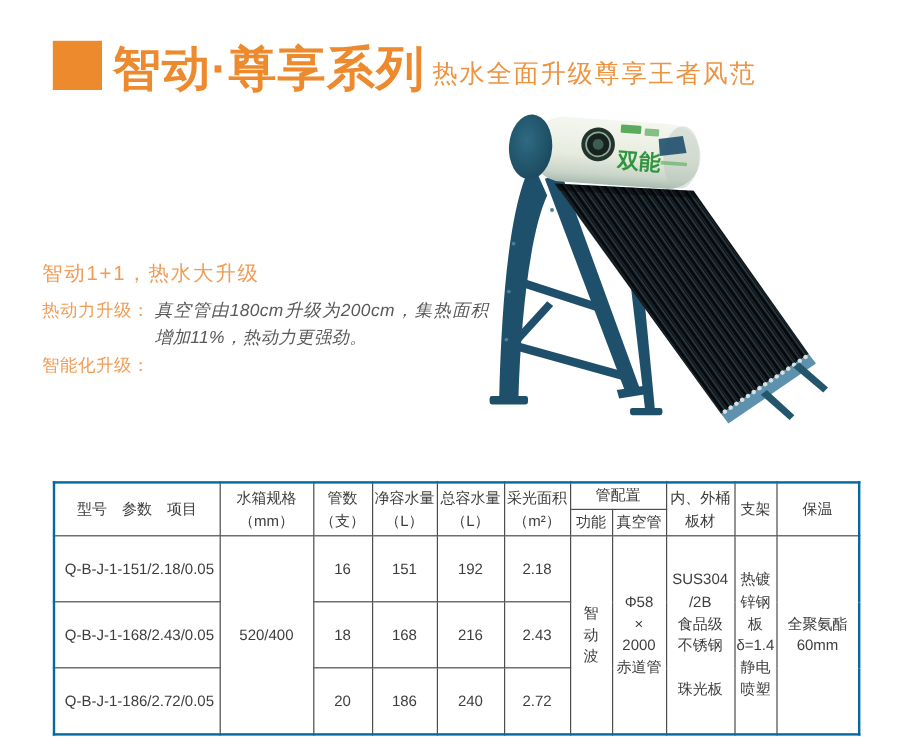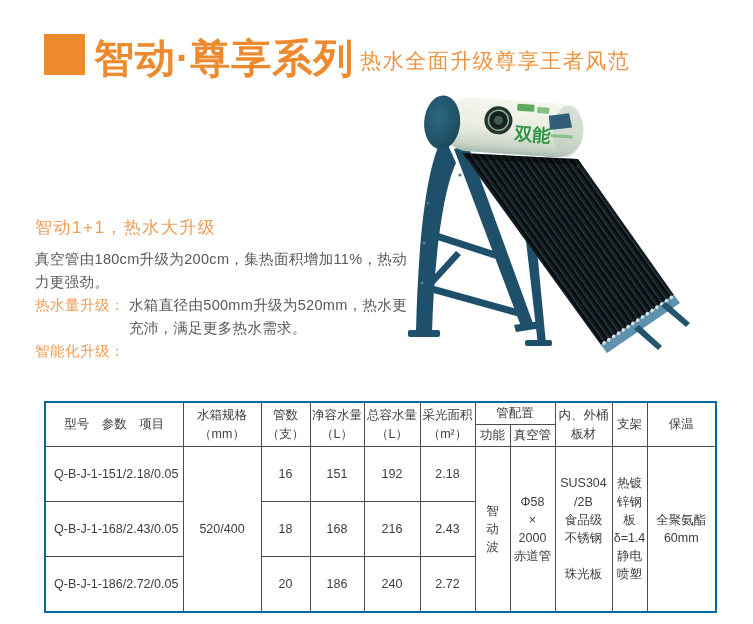--- a/index.html
+++ b/index.html
@@ -13,21 +13,21 @@
   .title { font-size: 40px; font-weight: bold; color: #ed8a2e; line-height: 1; margin: 0 0 0 9px; letter-spacing: 1px; }
   .subtitle { font-size: 21px; color: #ee9340; padding: 0 0 3px 6px; letter-spacing: 1.5px; font-weight: 500; }
 
   
   .section1 { position: absolute; left: 35px; top: 88px; width: 366px; }
   .section2 { position: absolute; left: 35px; top: 216px; width: 372px; }
   .sec-heading { font-size: 17px; font-weight: 400; color: #f19c55; margin: 0 0 9px 0; letter-spacing: 1.5px; }
   .body-text { font-size: 14.5px; color: #5a5857; line-height: 24px; text-align: justify; letter-spacing: 0.8px; margin: 0; }
   .upgrade-item { display: flex; font-size: 14.5px; line-height: 23px; }
   .upgrade-label { color: #f19c55; flex: 0 0 94px; letter-spacing: 0.5px; }
-  .upgrade-text { color: #5a5857; flex: 1; text-align: justify; letter-spacing: 0.3px; }
+  .upgrade-text { color: #5a5857; flex: 1; text-align: justify; letter-spacing: 0.3px; font-style: italic; }
 
   
   .product-wrap { position: absolute; left: 398px; top: 83px; width: 355px; height: 312px; }
 
   
   .spec-table { position: absolute; left: 44px; top: 401px; width: 671px; border-collapse: collapse; table-layout: fixed; border: 2px solid #0369a1; }
   .spec-table th, .spec-table td { border: 1px solid #4d4d4d; font-size: 12.5px; color: #3d3d3d; text-align: center; vertical-align: middle; font-weight: 400; padding: 2px 1px; }
   .spec-table thead tr { height: 22px; }
   .spec-table tbody tr { height: 55px; }
   .model-cell { text-align: left !important; padding-left: 8px !important; }
@@ -43,25 +43,22 @@
     <h1 class="title">智动·尊享系列</h1>
     <span class="subtitle">热水全面升级尊享王者风范</span>
   </div>
 
   <div class="section1">
   </div>
 
   <div class="section2">
     <h2 class="sec-heading">智动1+1，热水大升级</h2>
     <div class="upgrade-item">
+      <span class="upgrade-label">热动力升级：</span>
       <span class="upgrade-text">真空管由180cm升级为200cm，集热面积增加11%，热动力更强劲。</span>
-    </div>
-    <div class="upgrade-item">
-      <span class="upgrade-label">热水量升级：</span>
-      <span class="upgrade-text">水箱直径由500mm升级为520mm，热水更充沛，满足更多热水需求。</span>
     </div>
     <div class="upgrade-item">
       <span class="upgrade-label">智能化升级：</span>
     </div>
   </div>
 
   <div class="product-wrap">
     <svg width="355" height="312" viewBox="0 0 355 312" xmlns="http://www.w3.org/2000/svg">
       <defs>
         <linearGradient id="tankGrad" x1="0" y1="0" x2="0" y2="1">

